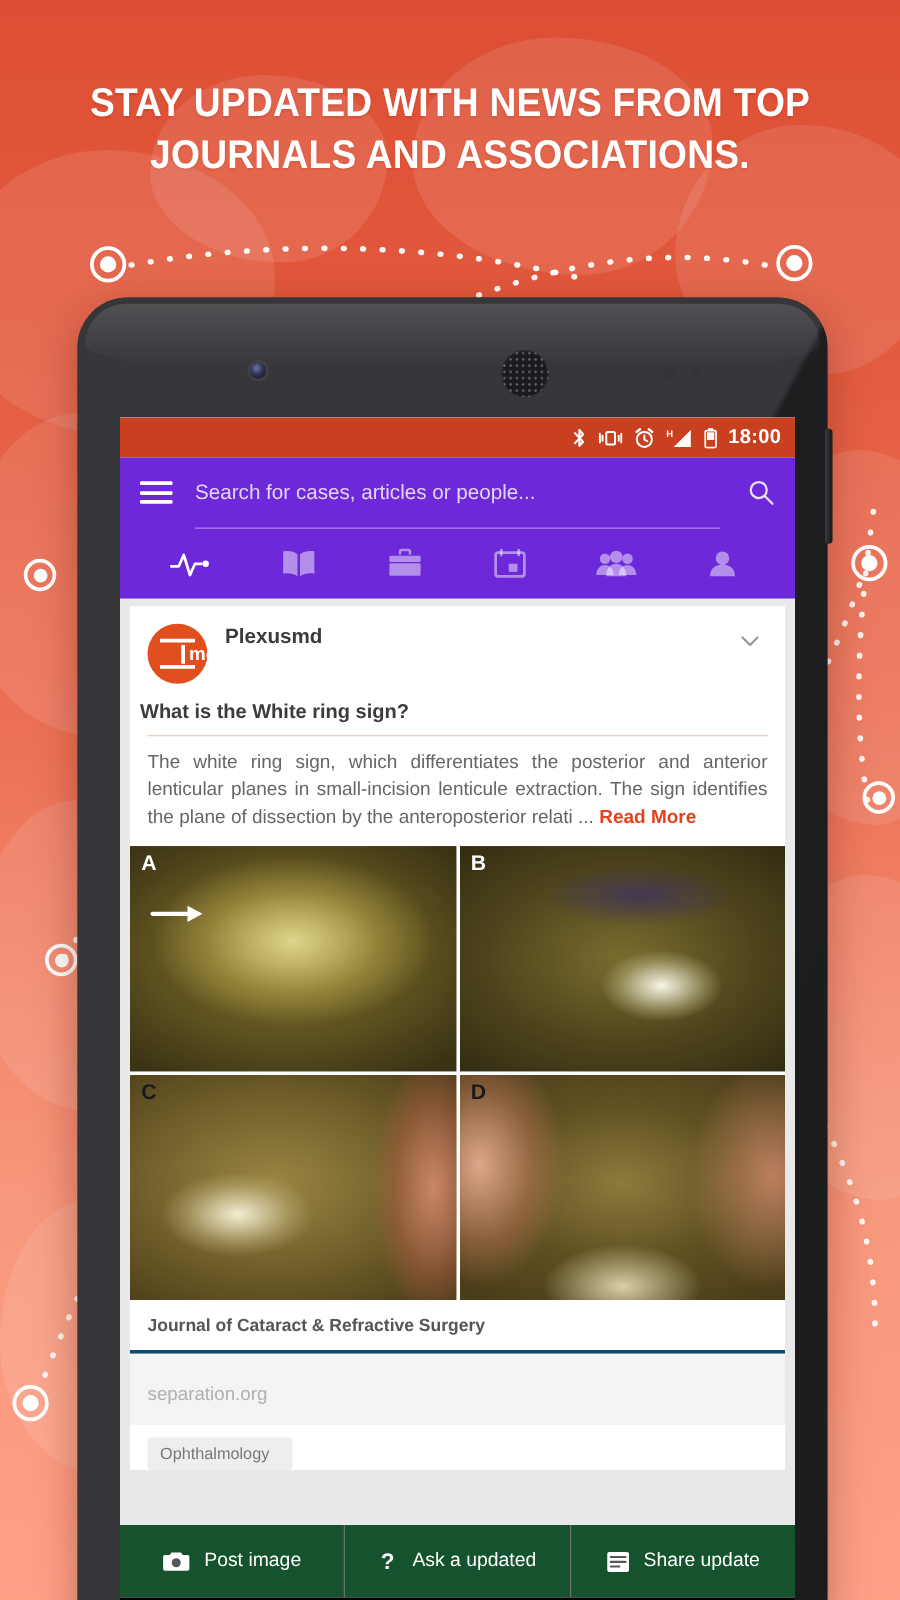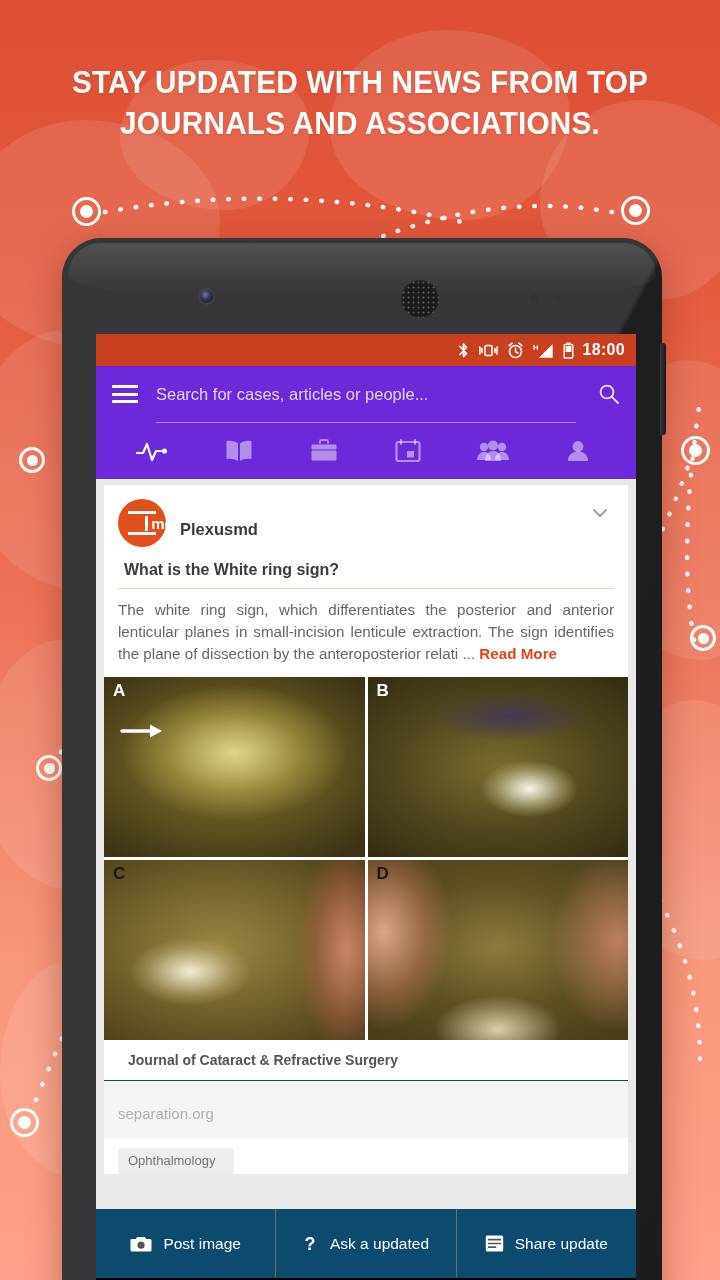--- a/index.html
+++ b/index.html
@@ -136,28 +136,28 @@
   .avatar-mark::before, .avatar-mark::after {
     content:""; position:absolute; left:0; right:0; height:3px; background:#fff;
   }
   .avatar-mark::before { top:0; }
   .avatar-mark::after { bottom:0; }
   .avatar-mark span {
     position:relative; z-index:1; padding:0 2px;
     border-left:3px solid #fff; border-right:3px solid #fff;
     padding-left:3px; padding-right:3px;margin-left:41px;
   }
-  .post-meta { margin-left:14px; flex:1;margin-top:20px; }
+  .post-meta { margin-left:14px; flex:1; }
   .post-author { font-size:16.5px; font-weight:bold; color:#3b3b3b; line-height:1.25; }
   .post-time { font-size:15px; color:#8b8b8b; margin-top:3px; display:flex; align-items:center; gap:6px; }
   .chevron-btn { flex:none; padding:4px; }
 
   .post-title {
     font-size:16px; font-weight:bold; color:#3b3b3b;
-    padding:4px 14px 9px 20px;
+    padding:4px 14px 9px 8px;
   }
   .title-rule { height:1px; background:#f3c9b8; margin:0 14px; }
   .post-body {
     font-size:15.2px; color:#666; line-height:1.44;
     padding:10px 14px 12px 14px; text-align:justify;
   }
   .read-more { color:#e2431c; font-weight:bold; }
 
   .img-grid { display:grid; grid-template-columns:1fr 1fr; gap:3px; background:#fff; }
   .img-cell { position:relative; height:180px; overflow:hidden; }
@@ -190,35 +190,35 @@
       radial-gradient(ellipse 34% 26% at 50% 94%, rgba(240,232,190,0.85) 0%, transparent 72%),
       radial-gradient(ellipse 30% 62% at 6% 40%, rgba(236,176,150,0.9) 0%, rgba(196,120,92,0.45) 55%, transparent 88%),
       radial-gradient(ellipse 30% 60% at 96% 45%, rgba(214,140,112,0.8) 0%, transparent 85%),
       radial-gradient(ellipse 68% 64% at 50% 48%, #8d7a3c 0%, #62532255 55%, #4a3d18 100%),
       #5e4f22;
   }
   .img-arrow { position:absolute; left:16px; top:44px; z-index:2; }
 
   .src-journal {
     font-size:14px; font-weight:bold; color:#555;
-    padding:12px 24px; border-bottom:1px solid #0c4a6e; background:#fff;
+    padding:12px 14px; border-bottom:3px solid #0c4a6e; background:#fff;
   }
   .src-block { background:#f4f4f4; padding:12px 14px 16px 14px; }
   .src-title { font-size:13.6px; color:#5a5a5a; line-height:1.4; }
   .src-url { font-size:15px; color:#b0b0b0; margin-top:12px; }
   .src-chip {
     margin:10px 14px 0 14px; height:26px; width:116px;
     background:#eeeeee; border-radius:3px;
     font-size:13px; color:#777; padding:5px 10px; overflow:hidden;
   }
 
   
   .actionbar {
-    position:absolute; left:0; bottom:0; width:540px; height:69px;
-    background:#0c4a6e; display:flex; align-items:stretch;
+    position:absolute; left:0; bottom:0; width:540px; height:58px;
+    background:#14532d; display:flex; align-items:stretch;
   }
   .action {
     flex:1; display:flex; align-items:center; justify-content:center; gap:11px;
     color:#fff; font-size:15.5px;
   }
   .action + .action { border-left:1px solid #6d6e70; }
 
   
   .navbar {
     position:absolute; left:34px; top:1040px; width:540px; height:58px;

